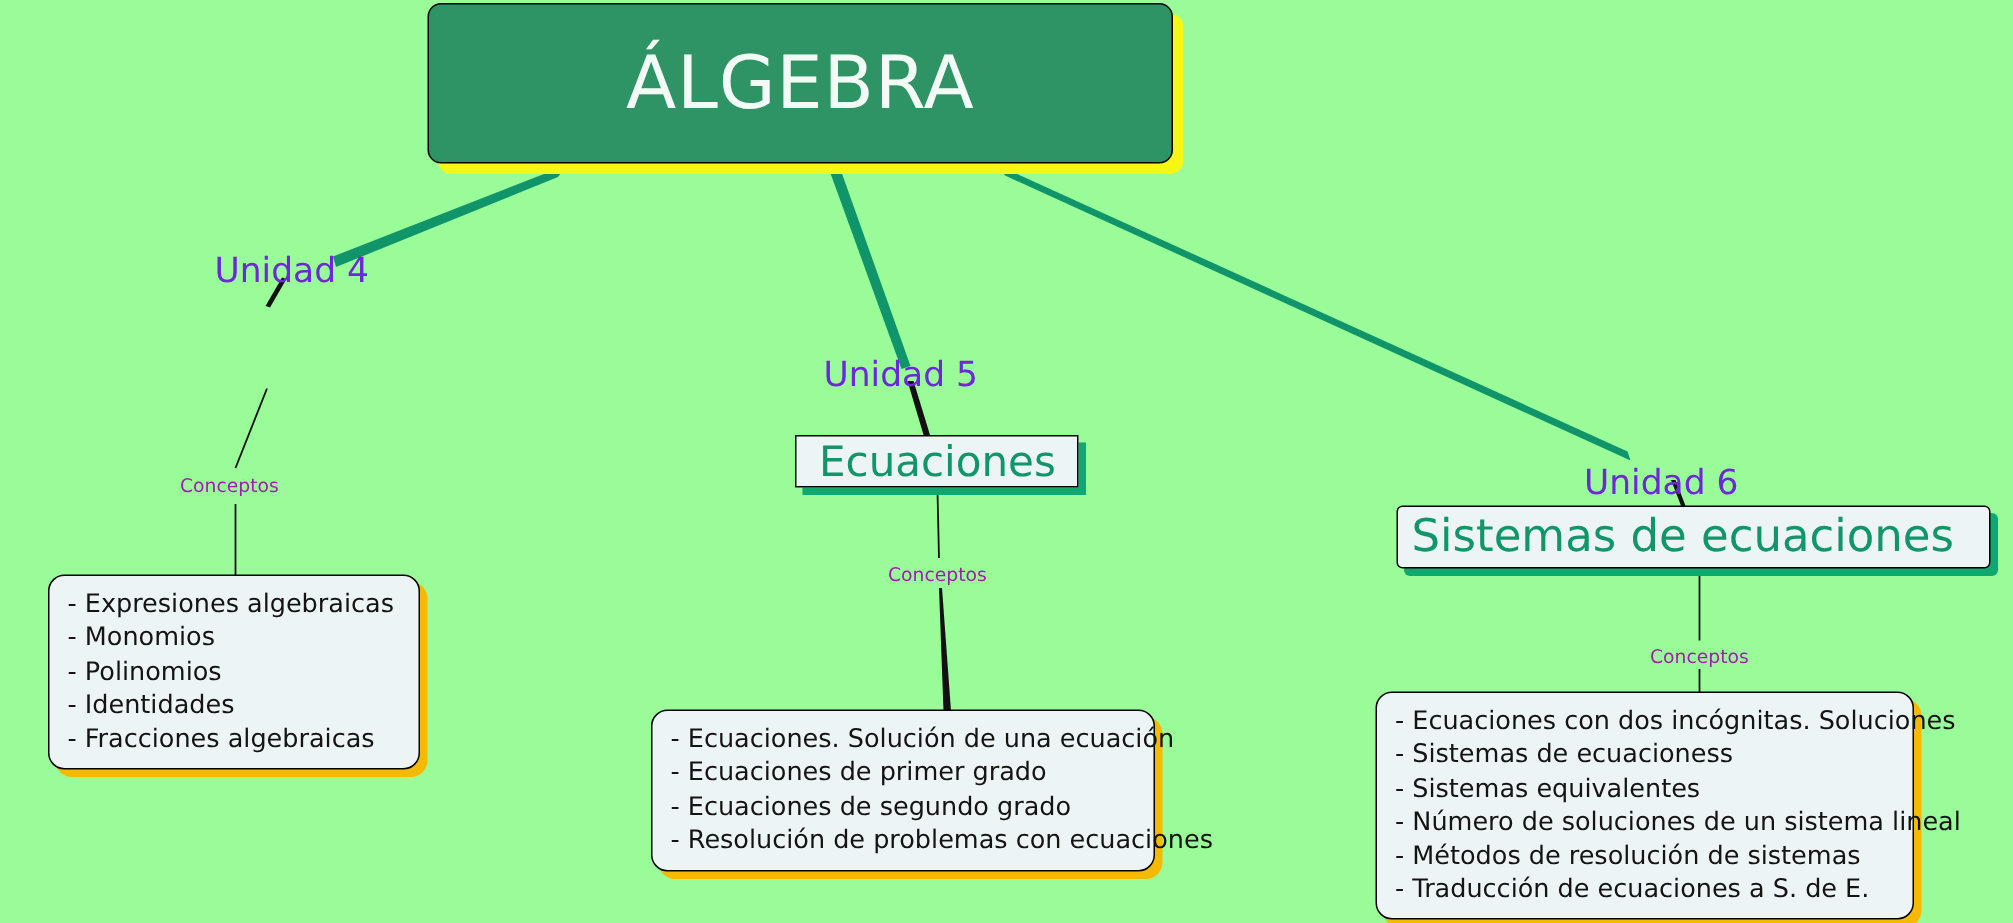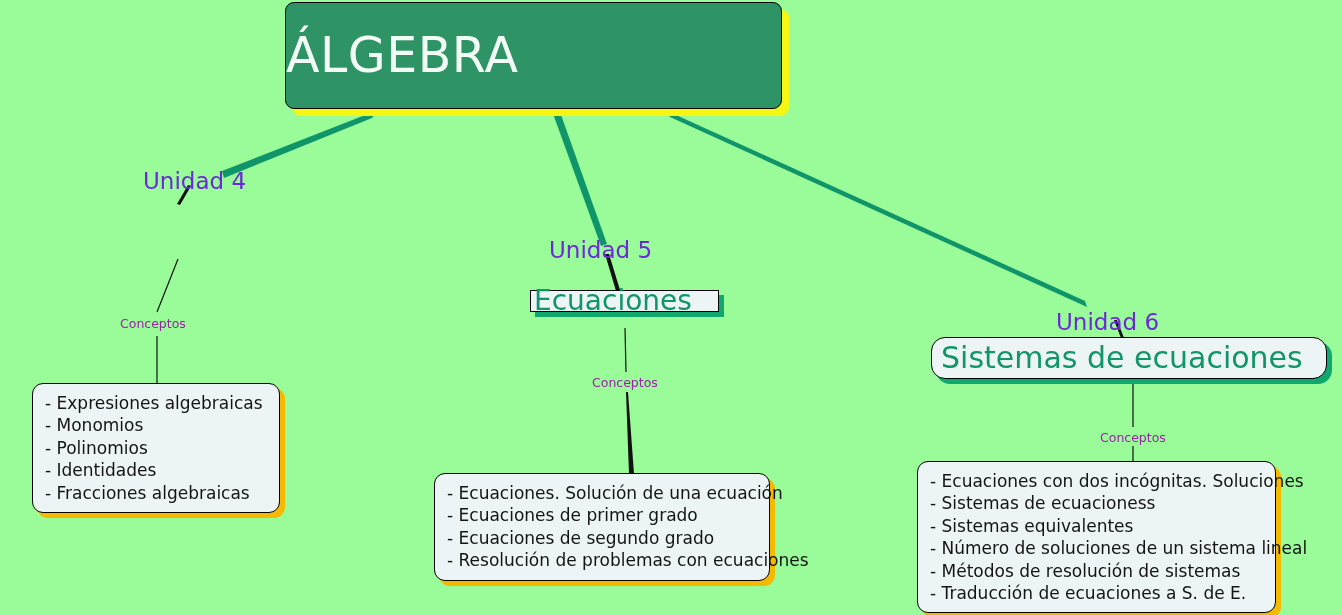--- a/index.html
+++ b/index.html
@@ -37,20 +37,21 @@
     top: 2px;
     width: 497px;
     height: 107px;
     background: #2e9465;
     border: 1.5px solid #000000;
     border-radius: 9px;
     box-shadow: 7px 7px 0 0 #f6f614;
     box-sizing: border-box;
     display: flex;
     align-items: center;
+    justify-content: center;
   }
   .root-label {
     color: #f2fbf5;
     font-size: 49px;
     letter-spacing: 0.5px;
     line-height: 1;
   }
 
   
   .unit-label {
@@ -86,33 +87,33 @@
     border-radius: 11px;
     box-shadow: 5px 5px 0 0 #10a86e;
     padding-left: 8px;
   }
   #topic-box-1 .topic-label { font-size: 30px; }
 
   #topic-box-2 {
     left: 530px;
     top: 290px;
     width: 189px;
-    height: 22px;
+    height: 35px;
     border-radius: 0px;
     box-shadow: 5px 5px 0 0 #10a86e;
-    padding-left: 3px;
+    padding-left: 15px;
   }
   #topic-box-2 .topic-label { font-size: 28px; }
 
   #topic-box-3 {
     left: 931px;
     top: 337px;
     width: 396px;
     height: 42px;
-    border-radius: 14px;
+    border-radius: 4px;
     box-shadow: 5px 5px 0 0 #10a86e;
     padding-left: 9px;
   }
   #topic-box-3 .topic-label { font-size: 30px; }
 
   
   .edge-caption {
     position: absolute;
     color: #a21caf;
     font-size: 12.5px;

